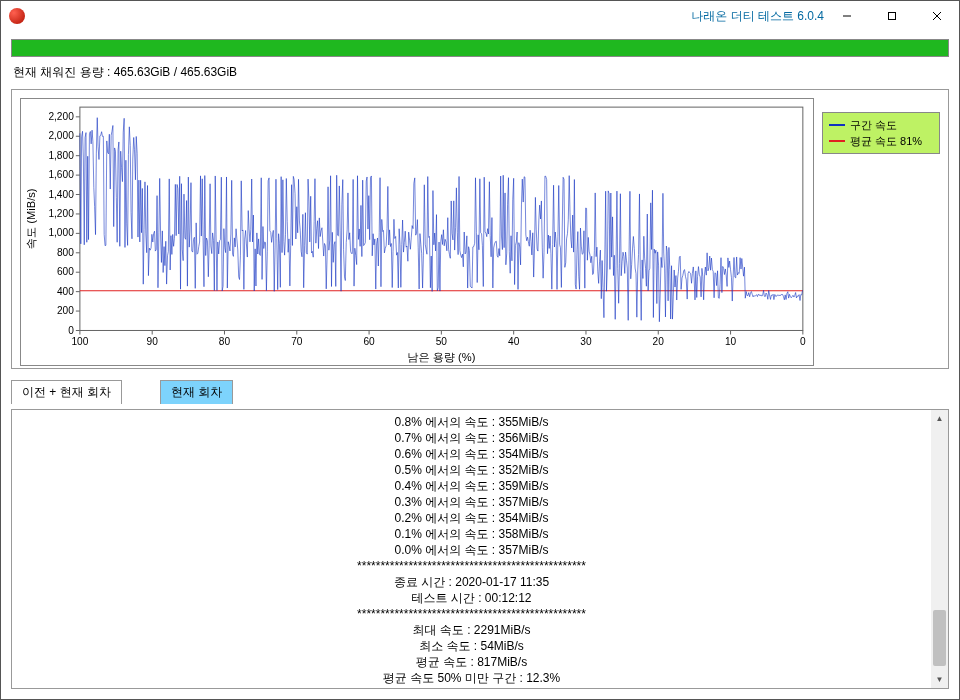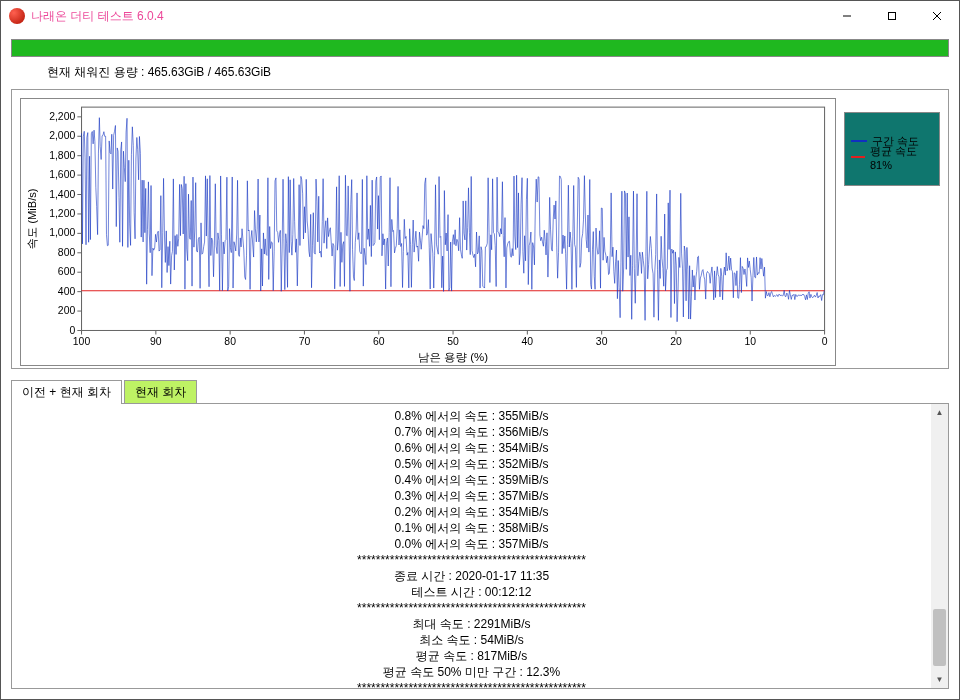--- a/index.html
+++ b/index.html
@@ -22,21 +22,21 @@
     padding-left: 8px;
     background: #fff;
     flex-shrink: 0;
   }
   .app-icon {
     width: 16px; height: 16px;
     border-radius: 50%;
     background: radial-gradient(circle at 30% 30%, #ff6050, #b01000);
     margin-right: 6px;
   }
-  .titlebar-title { flex: 1; font-size: 12px; color: #ec4899; }
+  .titlebar-title { flex: 1; font-size: 12px; color: #0369a1; text-align: right; }
   .win-controls { display: flex; }
   .win-btn {
     width: 45px; height: 30px;
     display: flex; align-items: center; justify-content: center;
     font-family: "Segoe MDL2 Assets", sans-serif;
     font-size: 10px;
   }
   .win-btn svg { width: 10px; height: 10px; }
   
   .progress-wrap {
@@ -46,65 +46,65 @@
   .progress {
     height: 18px;
     border: 1px solid #888;
     background: #1fb81f;
   }
   
   .status {
     padding: 0 12px 8px 12px;
     line-height: 18px;
     flex-shrink: 0;
-    margin-left: 34px;
   }
   
   .chart-panel {
     margin: 0 10px;
     border: 1px solid #999;
     background: #fff;
     padding: 8px 8px 2px 8px;
     flex-shrink: 0;
     display: flex;
     gap: 8px;
     height: 280px;
   }
   .chart-area {
     flex: 1;
     border: 1px solid #888;
     position: relative;
     background: #fff;
   }
   .legend {
-    width: 96px;
+    width: 118px;
     align-self: flex-start;
     margin-top: 14px;
     border: 1px solid #888;
-    background: #0f766e;
-    padding: 20px 6px;
+    background: #bef264;
+    padding: 4px 6px;
     font-size: 11px;
   }
   .legend-row { display: flex; align-items: center; gap: 5px; height: 16px; }
   .legend-swatch { width: 16px; height: 2px; }
   .sw-blue { background: #1030c0; }
   .sw-red  { background: #e02020; }
   
   .tabs-wrap {
-    margin: 10px 10px 0 10px;
-    display: flex;
-    flex-shrink: 0;
-    position: relative;
+    margin: 10px 10px 6px 10px;
+    display: flex;
+    flex-shrink: 0;
+    position: relative;
+    gap: 36px;
   }
   .tab {
     border: 1px solid #999;
     border-bottom: none;
     padding: 3px 10px;
     font-size: 12px;
-    background: #bef264;
+    background: #7dd3fc;
     margin-right: 2px;
     position: relative;
     top: 1px;
   }
   .tab.active { background: #fff; z-index: 2; }
   
   .log-box {
     margin: 0 10px 10px 10px;
     border: 1px solid #999;
     flex: 1;

